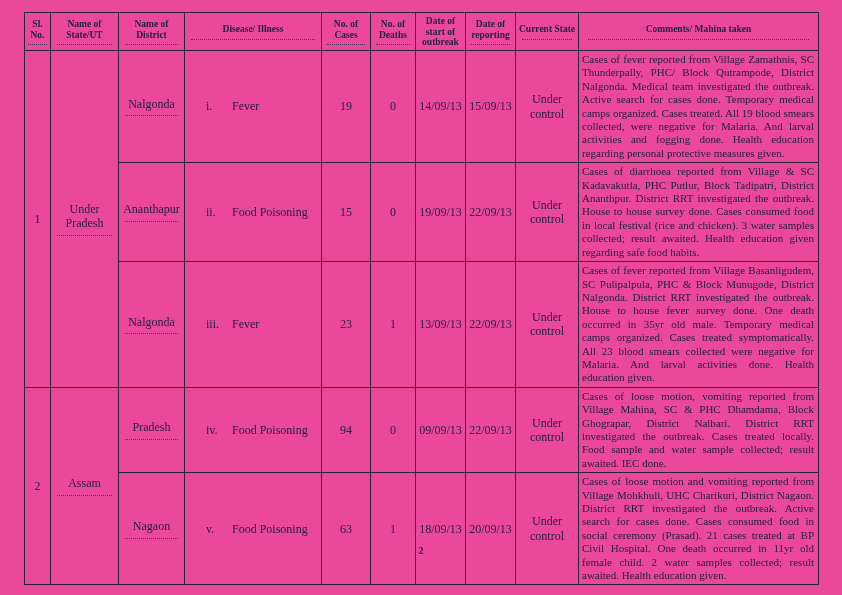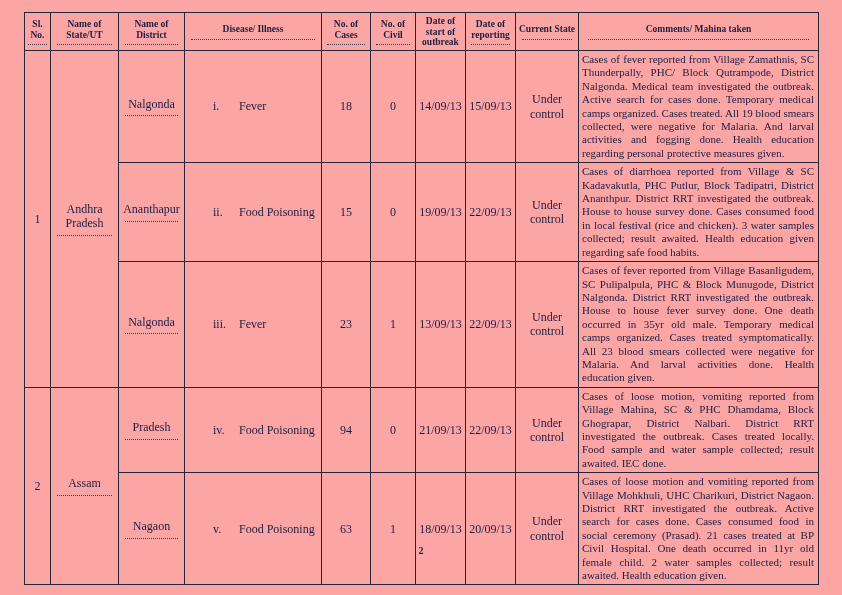--- a/index.html
+++ b/index.html
@@ -4,21 +4,21 @@
 <style>
   html,body{margin:0;padding:0;}
   body{
     width:842px;height:595px;
     background:#d9d9d9;
     font-family:"Liberation Serif", serif;
   }
   .page{
     position:relative;
     width:842px;height:595px;
-    background:#fca5a5;
+    background:#ec4899;
     color:#1e1e40;
     overflow:hidden;
   }
   table.outbreak{
     position:absolute;
     top:12px;left:24px;
     border-collapse:collapse;
     table-layout:fixed;
     width:794px;
   }
@@ -48,21 +48,21 @@
   .c{text-align:center;}
   .dots{
     display:block;
     height:3px;
     border-bottom:1.4px dotted #3c3c58;
     width:86%;
     margin:1px auto 0;
   }
   .dots.long{width:94%;}
   .name-wrap{display:inline-block;max-width:100%;}
-  td.disease{vertical-align:middle;text-align:left;padding-left:8px;}
+  td.disease{vertical-align:middle;text-align:left;padding-left:1px;}
   td.disease .rn{
     display:inline-block;
     width:26px;
     margin-left:20px;
     text-align:left;
   }
   td.comments{
     vertical-align:top;
     text-align:justify;
     padding:2px 4px 2px 3px;
@@ -98,35 +98,35 @@
       <col style="width:240px">
     </colgroup>
 
     <thead>
       <tr class="hdr">
         <th><span>Sl. No.</span><i class="dots"></i></th>
         <th><span>Name of State/UT</span><i class="dots"></i></th>
         <th><span>Name of District</span><i class="dots"></i></th>
         <th><span>Disease/ Illness</span><i class="dots long"></i></th>
         <th><span>No. of Cases</span><i class="dots"></i></th>
-        <th><span>No. of Civil</span><i class="dots"></i></th>
+        <th><span>No. of Deaths</span><i class="dots"></i></th>
         <th><span>Date of start of outbreak</span></th>
         <th><span>Date of reporting</span><i class="dots"></i></th>
         <th><span>Current State</span><i class="dots"></i></th>
         <th><span>Comments/ Mahina taken</span><i class="dots long"></i></th>
       </tr>
     </thead>
 
     <tbody>
       <tr class="r1">
         <td class="c" rowspan="3"><span>1</span></td>
-        <td class="c" rowspan="3"><span class="name-wrap">Andhra Pradesh</span><i class="dots"></i></td>
+        <td class="c" rowspan="3"><span class="name-wrap">Under Pradesh</span><i class="dots"></i></td>
         <td class="c"><span class="name-wrap">Nalgonda</span><i class="dots"></i></td>
         <td class="disease"><span class="rn">i.</span><span>Fever</span></td>
-        <td class="c">18</td>
+        <td class="c">19</td>
         <td class="c">0</td>
         <td class="c">14/09/13</td>
         <td class="c">15/09/13</td>
         <td class="c">Under control</td>
         <td class="comments">Cases of fever reported from Village Zamathnis, SC Thunderpally, PHC/ Block Qutrampode, District Nalgonda. Medical team investigated the outbreak. Active search for cases done. Temporary medical camps organized. Cases treated. All 19 blood smears collected, were negative for Malaria. And larval activities and fogging done. Health education regarding personal protective measures given.</td>
       </tr>
 
       <tr class="r2">
         <td class="c"><span class="name-wrap">Ananthapur</span><i class="dots"></i></td>
         <td class="disease"><span class="rn">ii.</span><span>Food Poisoning</span></td>
@@ -149,21 +149,21 @@
         <td class="comments">Cases of fever reported from Village Basanligudem, SC Pulipalpula, PHC &amp; Block Munugode, District Nalgonda. District RRT investigated the outbreak. House to house fever survey done. One death occurred in 35yr old male. Temporary medical camps organized. Cases treated symptomatically. All 23 blood smears collected were negative for Malaria. And larval activities done. Health education given.</td>
       </tr>
 
       <tr class="r4">
         <td class="c" rowspan="2"><span>2</span></td>
         <td class="c" rowspan="2"><span class="name-wrap">Assam</span><i class="dots"></i></td>
         <td class="c"><span class="name-wrap">Pradesh</span><i class="dots"></i></td>
         <td class="disease"><span class="rn">iv.</span><span>Food Poisoning</span></td>
         <td class="c">94</td>
         <td class="c">0</td>
-        <td class="c">21/09/13</td>
+        <td class="c">09/09/13</td>
         <td class="c">22/09/13</td>
         <td class="c">Under control</td>
         <td class="comments">Cases of loose motion, vomiting reported from Village Mahina, SC &amp; PHC Dhamdama, Block Ghograpar, District Nalbari. District RRT investigated the outbreak. Cases treated locally. Food sample and water sample collected; result awaited. IEC done.</td>
       </tr>
 
       <tr class="r5">
         <td class="c"><span class="name-wrap">Nagaon</span><i class="dots"></i></td>
         <td class="disease"><span class="rn">v.</span><span>Food Poisoning</span></td>
         <td class="c">63</td>
         <td class="c">1</td>

